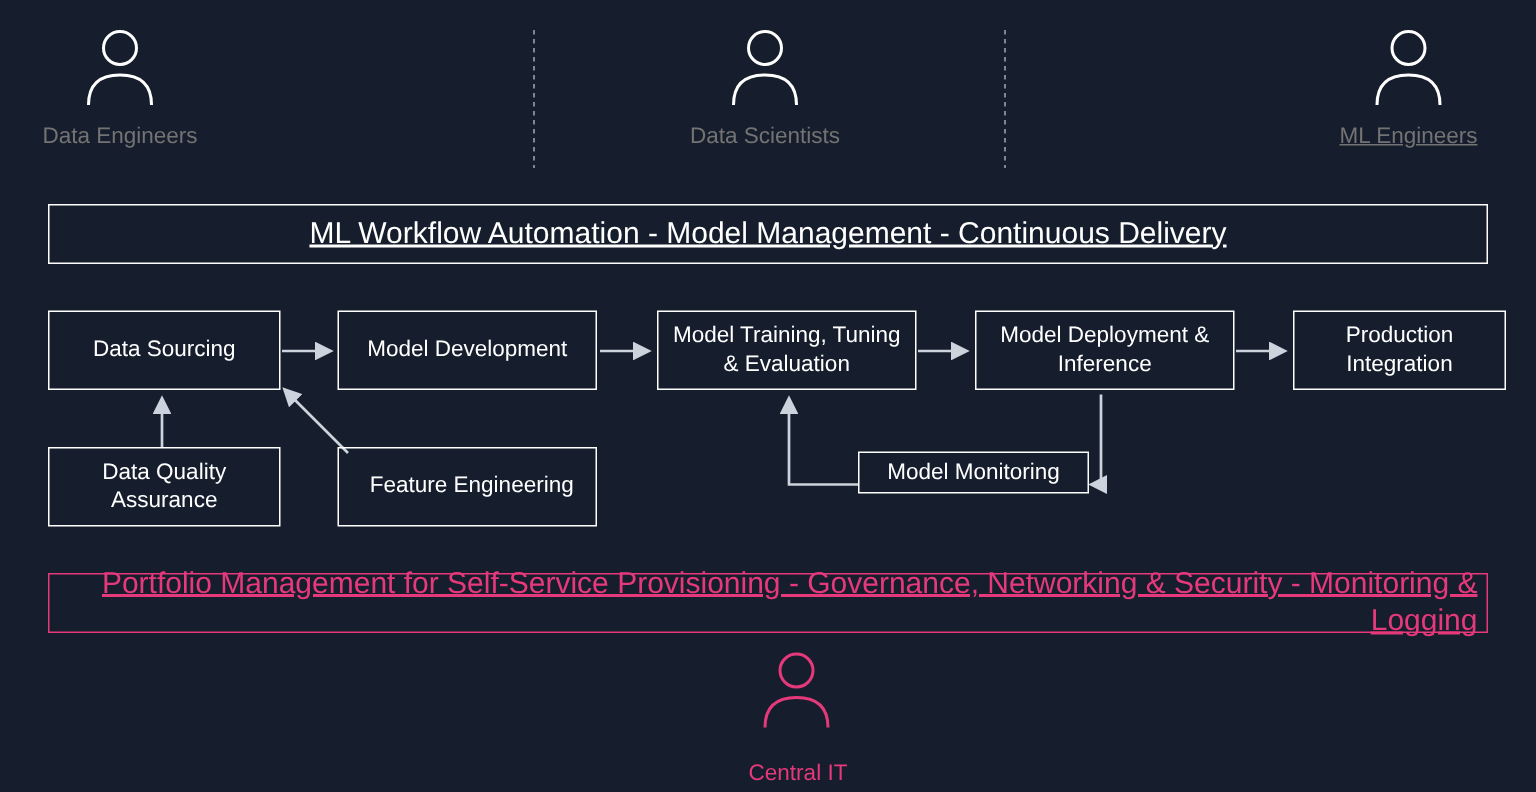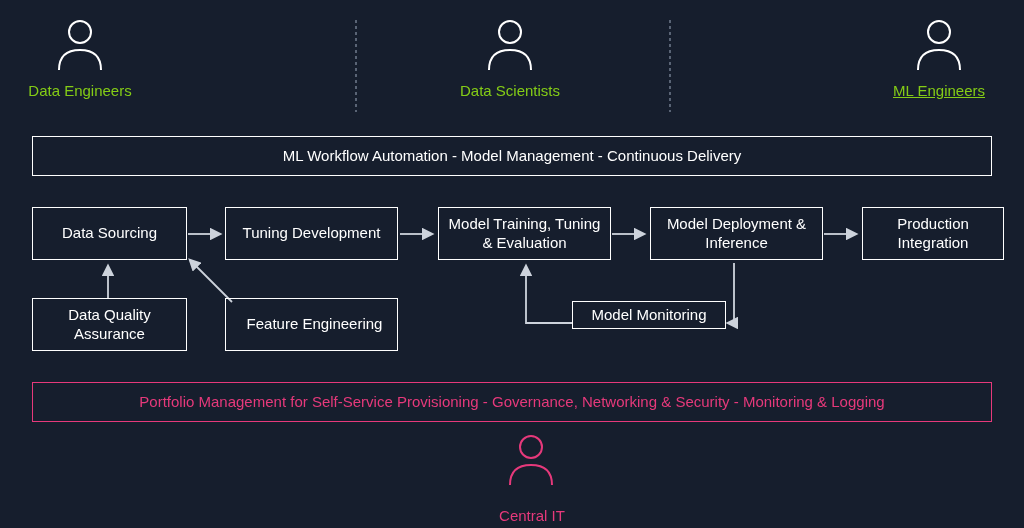--- a/index.html
+++ b/index.html
@@ -1,22 +1,22 @@
 <!DOCTYPE html>
 <html><head>
 <meta charset="utf-8">
 <style>
   html,body{margin:0;padding:0;background:#161E2D;font-family:"Segoe UI",Arial,sans-serif;}
   .stage{position:relative;width:1024px;height:528px;background:#161E2D;color:#fff;overflow:hidden;}
   svg{position:absolute;left:0;top:0;}
-  .role{position:absolute;text-align:center;font-size:15px;color:#84cc16;}
+  .role{position:absolute;text-align:center;font-size:15px;color:#737373;}
   .role.pink{color:#E6397B;margin-top:11px;}
   .box{position:absolute;border:1.8px solid #fff;box-sizing:border-box;display:flex;align-items:center;justify-content:center;text-align:center;font-size:15px;color:#fff;padding:4px 6px;line-height:1.25;}
   .box.pink{border-color:#E6397B;color:#E6397B;text-align:right;}
-  .box.wide{font-size:15px;}
+  .box.wide{font-size:20px;text-decoration:underline;}
 </style>
 </head>
 <body>
 
 <div class="stage">
 
 <svg width="1024" height="528">
 
   <line x1="356" y1="20" x2="356" y2="112" stroke="#8893A6" stroke-width="1.2" stroke-dasharray="3 3"></line>
   <line x1="670" y1="20" x2="670" y2="112" stroke="#8893A6" stroke-width="1.2" stroke-dasharray="3 3"></line>
@@ -60,21 +60,21 @@
 </svg>
 
 <div class="role" style="left:20px;top:82px;width:120px;">Data Engineers</div>
 <div class="role" style="left:450px;top:82px;width:120px;">Data Scientists</div>
 <div class="role" style="left:879px;top:82px;width:120px;text-decoration:underline;">ML Engineers</div>
 <div class="role pink" style="left:472px;top:496px;width:120px;">Central IT</div>
 
 <div class="box wide" style="left:32px;top:136px;width:960px;height:40px;">ML Workflow Automation - Model Management - Continuous Delivery</div>
 
 <div class="box" style="left:32px;top:207px;width:155px;height:53px;">Data Sourcing</div>
-<div class="box" style="left:225px;top:207px;width:173px;height:53px;">Tuning Development</div>
+<div class="box" style="left:225px;top:207px;width:173px;height:53px;">Model Development</div>
 <div class="box" style="left:438px;top:207px;width:173px;height:53px;">Model Training, Tuning &amp; Evaluation</div>
 <div class="box" style="left:650px;top:207px;width:173px;height:53px;">Model Deployment &amp; Inference</div>
 <div class="box" style="left:862px;top:207px;width:142px;height:53px;">Production Integration</div>
 
 <div class="box" style="left:32px;top:298px;width:155px;height:53px;">Data Quality Assurance</div>
 <div class="box" style="left:225px;top:298px;width:173px;height:53px;padding-left:12px;">Feature Engineering</div>
 <div class="box" style="left:572px;top:301px;width:154px;height:28px;">Model Monitoring</div>
 
 <div class="box pink wide" style="left:32px;top:382px;width:960px;height:40px;">Portfolio Management for Self-Service Provisioning - Governance, Networking &amp; Security - Monitoring &amp; Logging</div>
 

